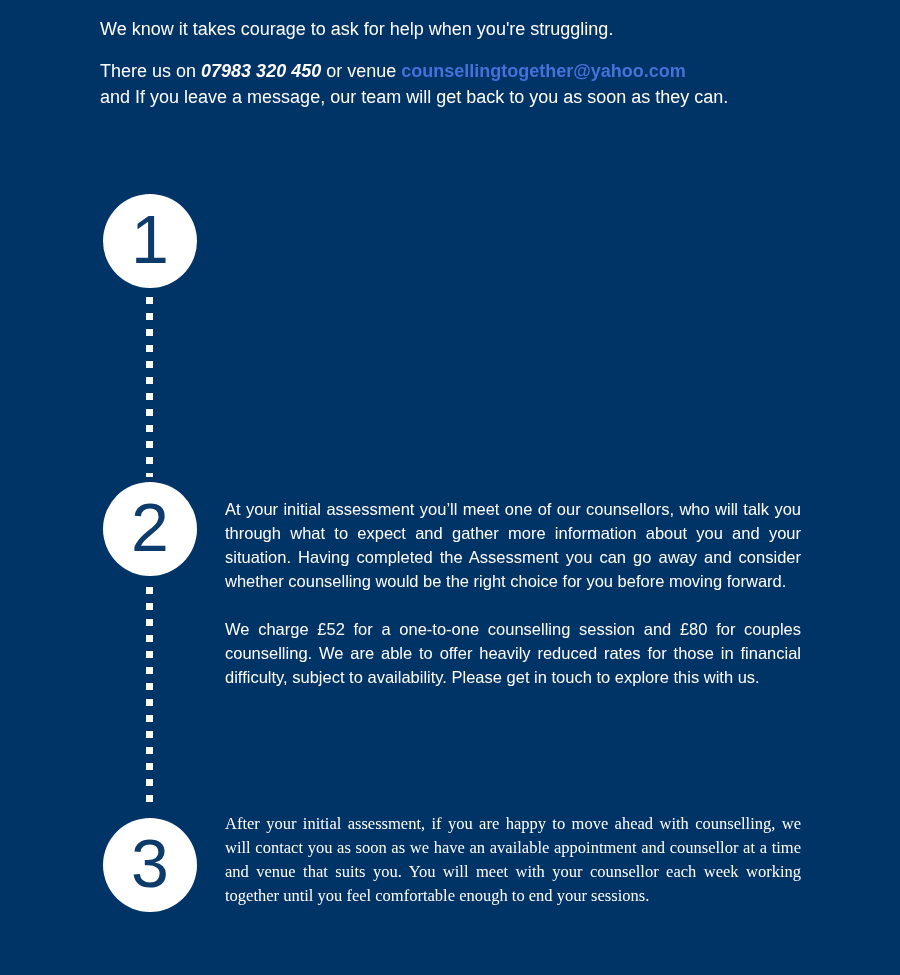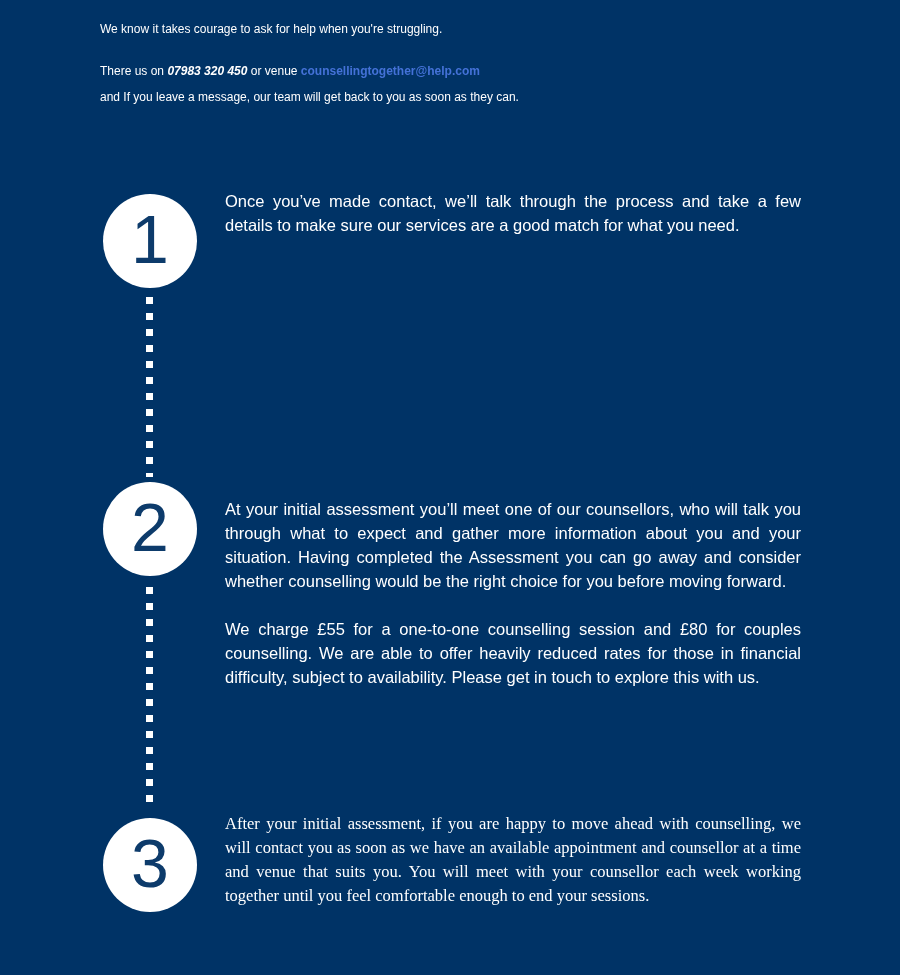--- a/index.html
+++ b/index.html
@@ -18,21 +18,21 @@
 
   
   .header {
     position: absolute;
     left: 100px;
     top: 16px;
     width: 710px;
   }
   .header .line {
     color: #ffffff;
-    font-size: 12px;
+    font-size: 18px;
     line-height: 26px;
     white-space: nowrap;
   }
   .header .spacer {
     height: 16px;
   }
   .header .bold {
     font-weight: bold;
     font-style: italic;
   }
@@ -98,44 +98,43 @@
   .step-body p + p {
     margin-top: 24px;
   }
 </style>
 </head>
 <body>
 
 <div class="header">
   <div class="line">We know it takes courage to ask for help when you're struggling.</div>
   <div class="spacer"></div>
-  <div class="line"><span>There us on </span><span class="bold">07983 320 450</span><span> or venue </span><span class="email">counsellingtogether@help.com</span></div>
+  <div class="line"><span>There us on </span><span class="bold">07983 320 450</span><span> or venue </span><span class="email">counsellingtogether@yahoo.com</span></div>
   <div class="line">and If you leave a message, our team will get back to you as soon as they can.</div>
 </div>
 
 <div class="steps">
 
   <div class="step">
     <div class="circle" style="left:103px; top:194px;">
       <span class="circle-num">1</span>
     </div>
     <div class="connector" style="left:146px; top:297px; height:180px;"></div>
     <div class="step-body" style="top:189px;">
-      <p>Once you’ve made contact, we’ll talk through the process and take a few details to make sure our services are a good match for what you need.</p>
     </div>
   </div>
 
   <div class="step">
     <div class="circle" style="left:103px; top:482px;">
       <span class="circle-num">2</span>
     </div>
     <div class="connector" style="left:146px; top:587px; height:216px;"></div>
     <div class="step-body" style="top:481px;margin-top:16px;">
       <p>At your initial assessment you’ll meet one of our counsellors, who will talk you through what to expect and gather more information about you and your situation. Having completed the Assessment you can go away and consider whether counselling would be the right choice for you before moving forward.</p>
-      <p>We charge £55 for a one-to-one counselling session and £80 for couples counselling. We are able to offer heavily reduced rates for those in financial difficulty, subject to availability. Please get in touch to explore this with us.</p>
+      <p>We charge £52 for a one-to-one counselling session and £80 for couples counselling. We are able to offer heavily reduced rates for those in financial difficulty, subject to availability. Please get in touch to explore this with us.</p>
     </div>
   </div>
 
   <div class="step">
     <div class="circle" style="left:103px; top:818px;">
       <span class="circle-num">3</span>
     </div>
     <div class="step-body" style="top:812px;font-family:Liberation Serif, serif;">
       <p>After your initial assessment, if you are happy to move ahead with counselling, we will contact you as soon as we have an available appointment and counsellor at a time and venue that suits you. You will meet with your counsellor each week working together until you feel comfortable enough to end your sessions.</p>
     </div>

